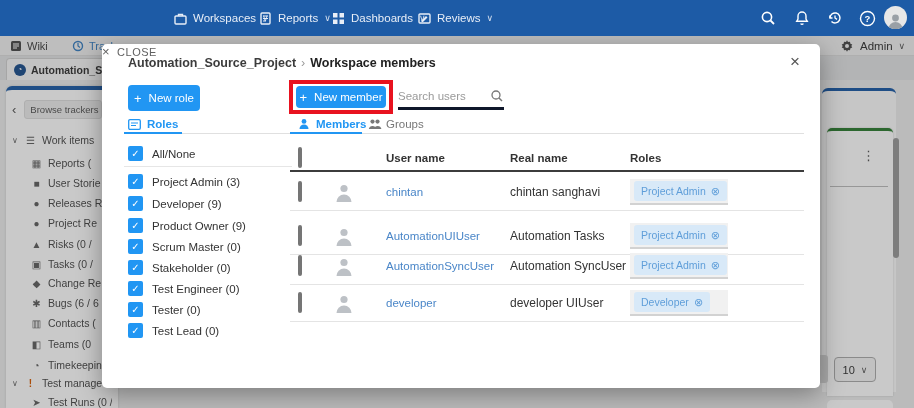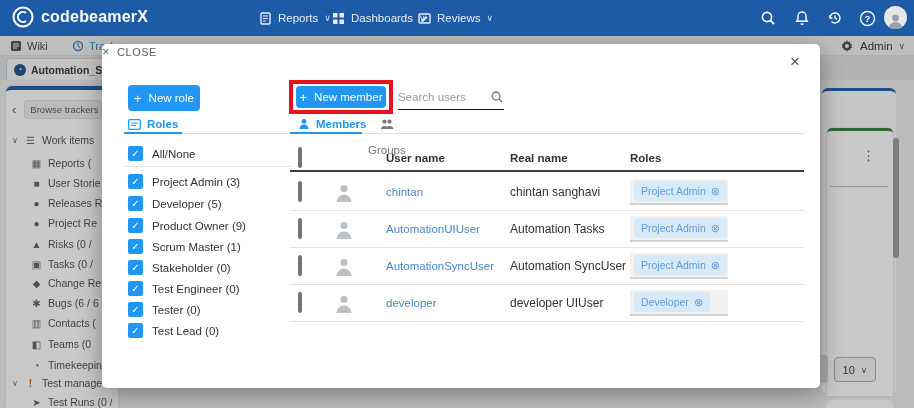--- a/index.html
+++ b/index.html
@@ -63,35 +63,35 @@
   #modal-title .sep { color:#999; margin:0 5px; }
   #modal-title .page { font-weight:bold; color:#222; }
   #modal-close { left:688px; top:8px; font-size:17px; color:#555; cursor:pointer; }
 
   .blue-btn { background:#2196f3; color:#fff; border:none; border-radius:4px; font-size:11.5px; font-family:"Liberation Sans",sans-serif; display:flex; align-items:center; gap:7px; justify-content:center; cursor:pointer; }
   .blue-btn .plus { font-size:13px; font-weight:normal; }
   #new-role-btn { left:26px; top:41px; width:72px; height:26px; }
   #red-highlight { left:187px; top:36px; width:104px; height:34px; border:4px solid #e8121f; }
   #new-member-btn { left:194px; top:42px; width:90px; height:22px; }
 
-  #search-users { left:296px; top:40px; width:106px; height:26px; border-bottom:1px solid #0f172a; display:flex; align-items:center; }
+  #search-users { left:296px; top:40px; width:106px; height:26px; border-bottom:3px solid #0f172a; display:flex; align-items:center; }
   #search-users input { flex:1; border:none; outline:none; font-size:11.5px; color:#333; font-family:"Liberation Sans",sans-serif; background:transparent; width:70px; }
   #search-users input::placeholder { color:#9a9a9a; }
 
   
   #roles-tab { left:26px; top:74px; display:flex; align-items:center; gap:6px; color:#2196f3; font-size:11.5px; font-weight:bold; cursor:pointer; }
   #roles-underline { left:22px; top:88px; width:58px; height:2px; background:#2196f3; }
   #roles-tabline { left:22px; top:89px; width:168px; height:1px; background:#e0e0e0; }
   .role-item { left:26px; height:21px; display:flex; align-items:center; gap:9px; font-size:11.5px; color:#333; cursor:pointer; }
   .chk-on { width:15px; height:15px; background:#2196f3; border-radius:2px; color:#fff; font-size:10px; display:flex; align-items:center; justify-content:center; flex:0 0 auto; }
   #allnone-divider { left:22px; top:122px; width:168px; height:1px; background:#e6e6e6; }
 
   
   #members-tab { left:196px; top:74px; display:flex; align-items:center; gap:6px; color:#2196f3; font-size:11.5px; font-weight:bold; cursor:pointer; }
-  #groups-tab { left:266px; top:74px; display:flex; align-items:center; gap:14px; color:#777; font-size:11.5px; cursor:pointer;flex-direction:column; }
+  #groups-tab { left:266px; top:74px; display:flex; align-items:center; gap:4px; color:#777; font-size:11.5px; cursor:pointer; }
   #members-underline { left:188px; top:88px; width:72px; height:2px; background:#2196f3; }
   #members-tabline { left:188px; top:89px; width:514px; height:1px; background:#e0e0e0; }
 
   .chk-off { width:15px; height:15px; border:2px solid #757575; border-radius:2px; background:#fff; flex:0 0 auto; cursor:pointer; }
   #thead { left:188px; top:102px; width:514px; height:26px; border-bottom:2px solid #3c3c3c; display:flex; align-items:center; }
   #thead .hc { font-size:11.5px; font-weight:bold; color:#333; }
   .col-chk { width:44px; padding-left:8px; }
   .col-av { width:52px; }
   .col-user { width:124px; }
   .col-real { width:120px; }
@@ -107,28 +107,29 @@
 
   #close-btn { left:630px; top:318px; display:flex; align-items:center; gap:7px; font-size:11px; color:#616161; letter-spacing:.5px; cursor:pointer; }
   #close-btn .x { font-size:13px; }
 </style>
 </head>
 <body>
 
 <div id="stage">
 
   <div id="navbar" class="abs">
-    <div id="brand" class="abs">
-      <svg width="22" height="22" viewBox="0 0 22 22">
-          <circle cx="11" cy="11" r="9.5" fill="none" stroke="#fff" stroke-width="2"></circle>
-          <path d="M14 7 A5 5 0 1 0 14 15" fill="none" stroke="#fff" stroke-width="2"></path>
-        </svg>
-      <span class="brand-text">codebeamerX</span>
-    </div>
-
+
+    <div class="nav-menu abs" style="left:174px">
+      <svg width="13" height="13" viewBox="0 0 13 13">
+          <rect x="1" y="4" width="11" height="8" rx="1" fill="none" stroke="#e8eef7" stroke-width="1.4"></rect>
+          <path d="M4.5 4V2.5h4V4" fill="none" stroke="#e8eef7" stroke-width="1.4"></path>
+        </svg>
+      <span>Workspaces</span>
+        <span class="caret">∨</span>
+    </div>
     <div class="nav-menu abs" style="left:259px">
       <svg width="13" height="13" viewBox="0 0 13 13">
           <rect x="2" y="1" width="9" height="11" rx="1" fill="none" stroke="#e8eef7" stroke-width="1.4"></rect>
           <path d="M4 4h5M4 6.5h5M4 9h3" stroke="#e8eef7" stroke-width="1.2"></path>
         </svg>
       <span>Reports</span>
         <span class="caret">∨</span>
     </div>
     <div class="nav-menu abs" style="left:332px">
       <svg width="13" height="13" viewBox="0 0 13 13">
@@ -295,20 +296,23 @@
   </div>
   <div id="bg-scrollbar" class="abs"></div>
   <div id="bottom-card-hint" class="abs"></div>
   <div class="peek abs" style="left:392px;width:9px"></div>
   <div class="peek abs" style="left:587px;width:9px"></div>
   <div class="peek abs" style="left:622px;width:7px"></div>
 
   <div id="overlay" class="abs"></div>
 
   <div id="modal" class="abs">
+    <div id="modal-title" class="abs">
+      <span class="proj">Automation_Source_Project</span><span class="sep">›</span><span class="page">Workspace members</span>
+    </div>
     <div id="modal-close" class="abs">×</div>
 
     <button id="new-role-btn" class="blue-btn abs">
       <span class="plus">+</span>
         <span>New role</span>
     </button>
 
     <div id="red-highlight" class="abs"></div>
     <button id="new-member-btn" class="blue-btn abs">
       <span class="plus">+</span>
@@ -337,29 +341,29 @@
         <span class="chk-on">✓</span>
         <span>All/None</span>
       </div>
     <div id="allnone-divider" class="abs"></div>
     <div class="role-item abs" style="top:127px">
         <span class="chk-on">✓</span>
         <span>Project Admin (3)</span>
       </div>
     <div class="role-item abs" style="top:149px">
         <span class="chk-on">✓</span>
-        <span>Developer (5)</span>
+        <span>Developer (9)</span>
       </div>
     <div class="role-item abs" style="top:171px">
         <span class="chk-on">✓</span>
         <span>Product Owner (9)</span>
       </div>
     <div class="role-item abs" style="top:192px">
         <span class="chk-on">✓</span>
-        <span>Scrum Master (1)</span>
+        <span>Scrum Master (0)</span>
       </div>
     <div class="role-item abs" style="top:213px">
         <span class="chk-on">✓</span>
         <span>Stakeholder (0)</span>
       </div>
     <div class="role-item abs" style="top:234px">
         <span class="chk-on">✓</span>
         <span>Test Engineer (0)</span>
       </div>
     <div class="role-item abs" style="top:255px">
@@ -408,21 +412,21 @@
       <div class="real col-real">chintan sanghavi</div>
       <div class="col-roles">
           <span class="chip-field">
             <span class="chip">
               <span>Project Admin</span>
               <span class="rm">⊗</span>
             </span>
           </span>
         </div>
     </div>
-    <div class="mrow abs" style="top:167px">
+    <div class="mrow abs" style="top:174px">
       <div class="col-chk"><span class="chk-off"></span></div>
       <div class="col-av"><span class="avatar-ph"><svg width="20" height="20" viewBox="0 0 20 20">
               <circle cx="10" cy="6.5" r="3.6" fill="#bdc1c6"></circle>
               <path d="M2.5 20 a7.5 7.5 0 0 1 15 0z" fill="#bdc1c6"></path>
             </svg></span></div>
       <div class="user col-user">AutomationUIUser</div>
       <div class="real col-real">Automation Tasks</div>
       <div class="col-roles">
           <span class="chip-field">
             <span class="chip">

